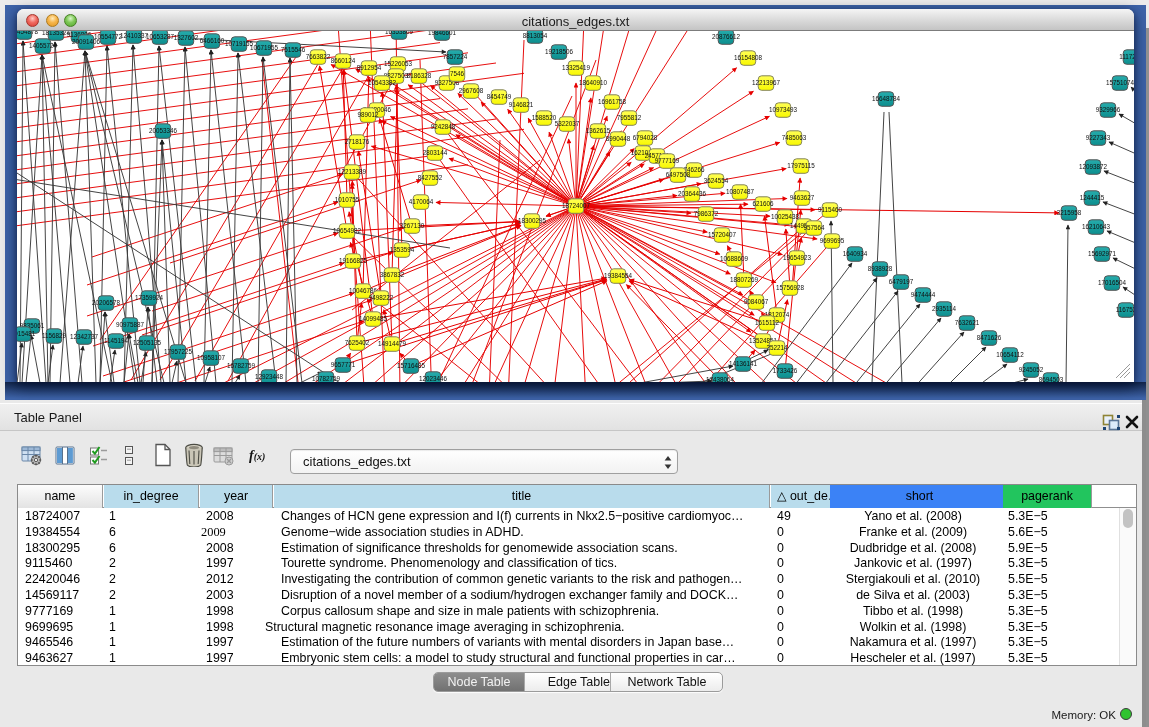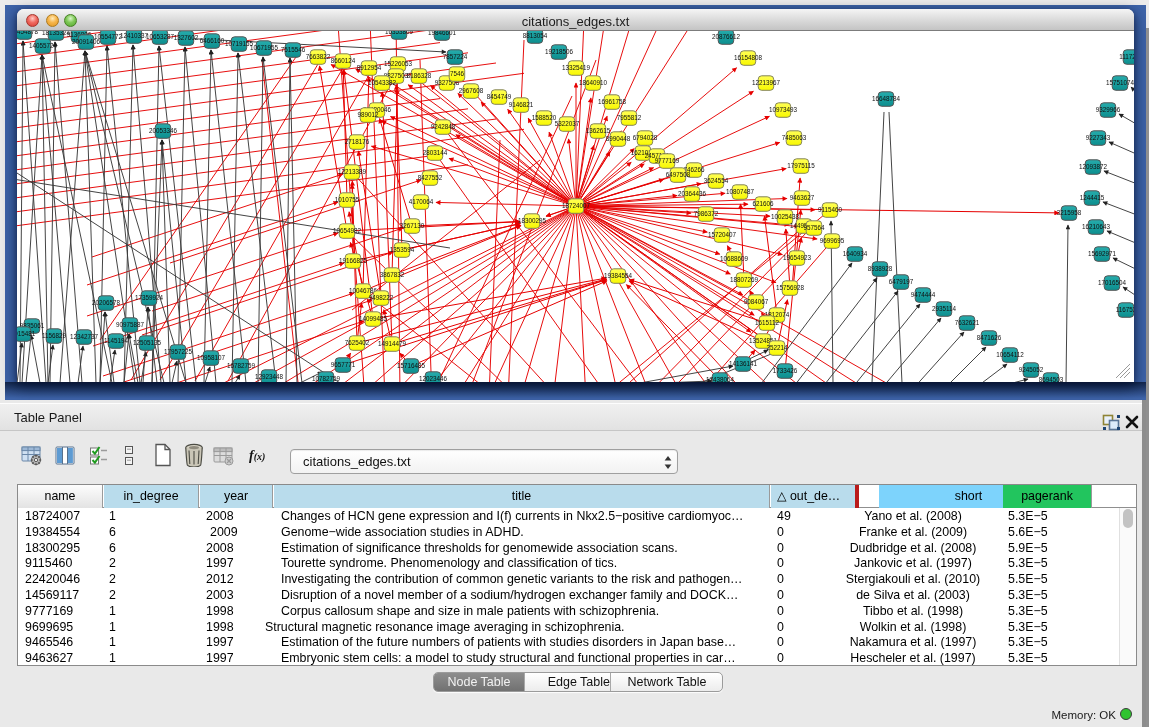--- a/index.html
+++ b/index.html
@@ -666,37 +666,37 @@
   </div>
 
   <div class="abs" style="left:17px;top:84px;width:1120px;height:182px;background:#fff;border:1px solid #8a8a8a;overflow:hidden;font-size:12.4px;color:#000;">
 
     <div class="abs" style="left:0;top:0;width:1119px;height:23px;border-bottom:1px solid #8f8f8f;background:#fff;">
       <div class="abs" style="left:0px;top:0;width:85px;height:23px;background:linear-gradient(#fdfdfd,#e3e3e3);border-right:1px solid #9a9a9a;text-align:center;line-height:23px;">name</div>
       <div class="abs" style="left:86px;top:0;width:95px;height:23px;background:#b9dcec;border-right:1px solid #9a9a9a;text-align:center;line-height:23px;">in_degree</div>
       <div class="abs" style="left:182px;top:0;width:73px;height:23px;background:#b9dcec;border-right:1px solid #9a9a9a;text-align:center;line-height:23px;">year</div>
       <div class="abs" style="left:256px;top:0;width:496px;height:23px;background:#b9dcec;border-right:1px solid #9a9a9a;text-align:center;line-height:23px;">title</div>
       <div class="abs" style="left:753px;top:0;width:88px;height:23px;background:#b9dcec;border-right:4px solid #b91c1c;line-height:23px;"><span style="margin-left:6px;">△ out_de…</span></div>
-      <div class="abs" style="left:861px;top:0;width:180px;height:23px;background:#7dd3fc;border-right:1px solid #9a9a9a;text-align:center;line-height:23px;">short</div>
+      <div class="abs" style="left:812px;top:0;width:180px;height:23px;background:#3b82f6;border-right:1px solid #9a9a9a;text-align:center;line-height:23px;">short</div>
       <div class="abs" style="left:985px;top:0;width:89px;height:23px;background:#22c55e;border-right:1px solid #9a9a9a;text-align:center;line-height:23px;">pagerank</div>
     </div>
     <div class="abs" style="left:-17px;top:-484px;width:1149px;height:727px;white-space:nowrap;">
     <div style="position:absolute;left:0;top:508.0px;width:1119px;height:15.8px;">
           <span style="position:absolute;left:24px;">18724007</span>
           <span style="position:absolute;left:108px;">1</span>
           <span style="position:absolute;left:205px;">2008</span>
           <span style="position:absolute;left:280px;">Changes of HCN gene expression and I(f) currents in Nkx2.5−positive cardiomyoc…</span>
           <span style="position:absolute;left:776px;">49</span>
           <span style="position:absolute;left:843px;width:138px;text-align:center;">Yano et al. (2008)</span>
           <span style="position:absolute;left:1007px;">5.3E−5</span>
         </div>
         <div style="position:absolute;left:0;top:523.8px;width:1119px;height:15.8px;">
           <span style="position:absolute;left:24px;">19384554</span>
           <span style="position:absolute;left:108px;">6</span>
-          <span style="position:absolute;left:209px;">2009</span>
+          <span style="position:absolute;left:200px;font-family:Liberation Serif, serif;">2009</span>
           <span style="position:absolute;left:280px;">Genome−wide association studies in ADHD.</span>
           <span style="position:absolute;left:776px;">0</span>
           <span style="position:absolute;left:843px;width:138px;text-align:center;">Franke et al. (2009)</span>
           <span style="position:absolute;left:1007px;">5.6E−5</span>
         </div>
         <div style="position:absolute;left:0;top:539.6px;width:1119px;height:15.8px;">
           <span style="position:absolute;left:24px;">18300295</span>
           <span style="position:absolute;left:108px;">6</span>
           <span style="position:absolute;left:205px;">2008</span>
           <span style="position:absolute;left:280px;">Estimation of significance thresholds for genomewide association scans.</span>
@@ -746,21 +746,21 @@
           <span style="position:absolute;left:205px;">1998</span>
           <span style="position:absolute;left:264px;">Structural magnetic resonance image averaging in schizophrenia.</span>
           <span style="position:absolute;left:776px;">0</span>
           <span style="position:absolute;left:843px;width:138px;text-align:center;">Wolkin et al. (1998)</span>
           <span style="position:absolute;left:1007px;">5.3E−5</span>
         </div>
         <div style="position:absolute;left:0;top:634.4px;width:1119px;height:15.8px;">
           <span style="position:absolute;left:24px;">9465546</span>
           <span style="position:absolute;left:108px;">1</span>
           <span style="position:absolute;left:205px;">1997</span>
-          <span style="position:absolute;left:280px;">Estimation of the future numbers of patients with studies disorders in Japan base…</span>
+          <span style="position:absolute;left:280px;">Estimation of the future numbers of variants with mental disorders in Japan base…</span>
           <span style="position:absolute;left:776px;">0</span>
           <span style="position:absolute;left:843px;width:138px;text-align:center;">Nakamura et al. (1997)</span>
           <span style="position:absolute;left:1007px;">5.3E−5</span>
         </div>
         <div style="position:absolute;left:0;top:650.2px;width:1119px;height:15.8px;">
           <span style="position:absolute;left:24px;">9463627</span>
           <span style="position:absolute;left:108px;">1</span>
           <span style="position:absolute;left:205px;">1997</span>
           <span style="position:absolute;left:280px;">Embryonic stem cells: a model to study structural and functional properties in car…</span>
           <span style="position:absolute;left:776px;">0</span>

